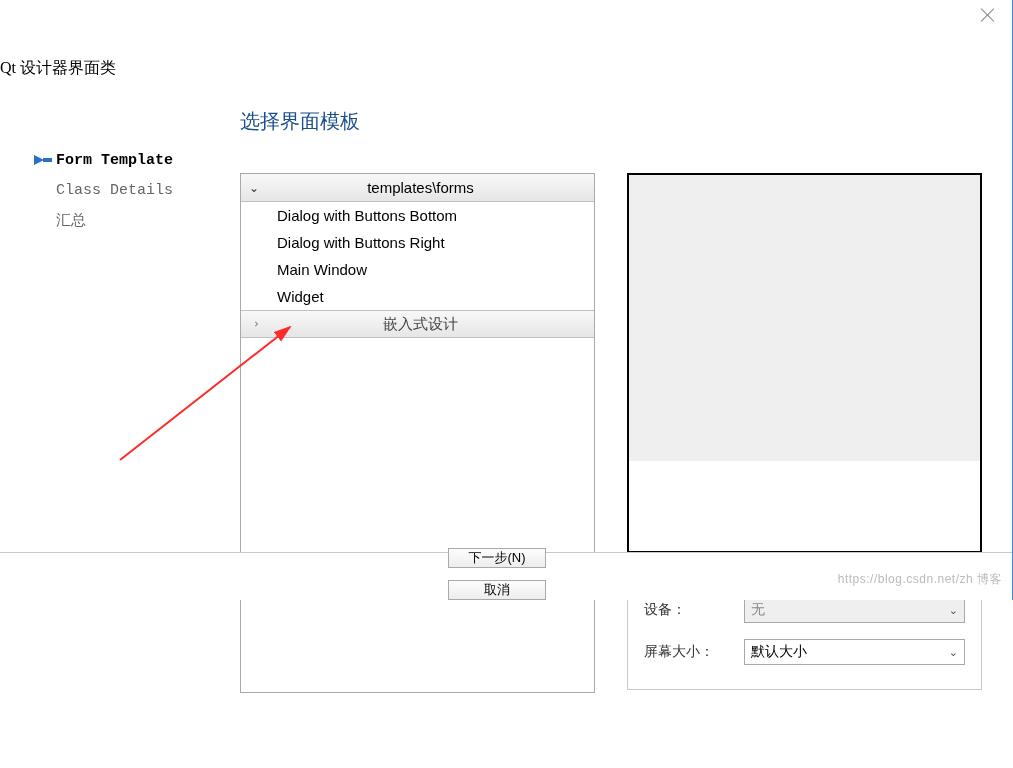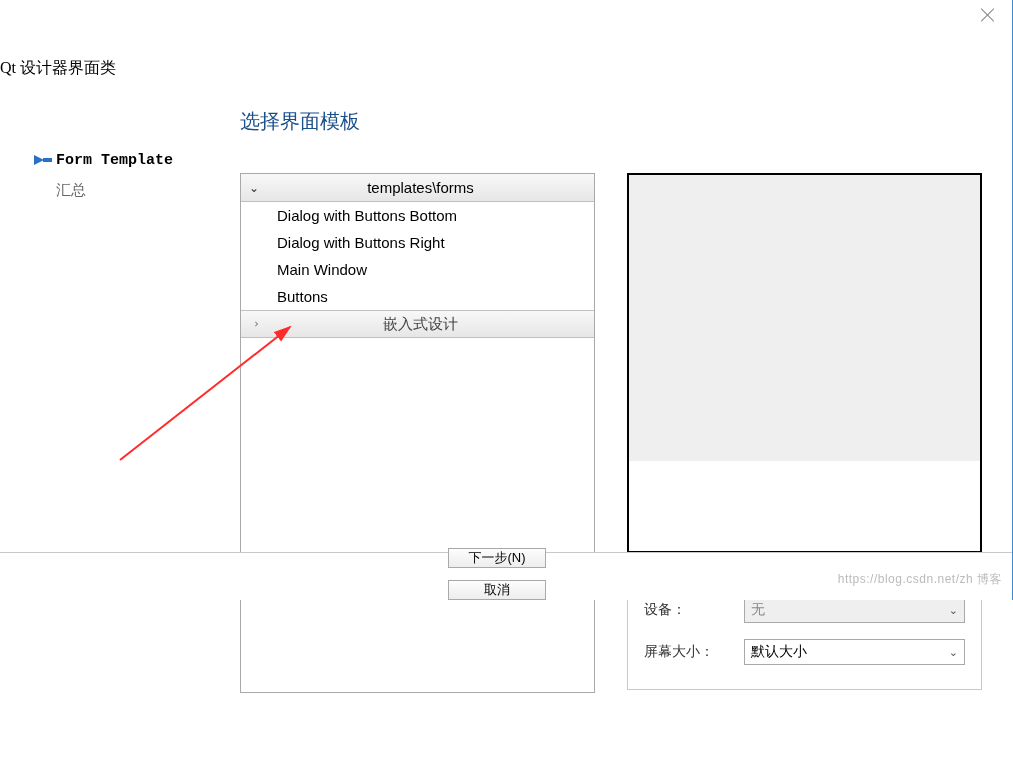--- a/index.html
+++ b/index.html
@@ -223,35 +223,39 @@
       <span class="arrow-right-icon">
         <svg viewBox="0 0 20 14">
             <polygon points="2,2 12,7 2,12" fill="#2a6fc9"></polygon>
             <rect x="11" y="5" width="9" height="4" fill="#2a6fc9"></rect>
           </svg>
       </span>
       <span class="sidebar-item-label">Form Template</span>
     </div>
     <div class="sidebar-item">
       <span class="sidebar-spacer"></span>
+      <span class="sidebar-item-label">Class Details</span>
+    </div>
+    <div class="sidebar-item">
+      <span class="sidebar-spacer"></span>
       <span class="sidebar-item-label">汇总</span>
     </div>
   </div>
 
   <div class="section-title">选择界面模板</div>
 
   <div class="template-tree">
     <div class="tree-header">
       <span class="chevron">⌄</span>
       <span class="tree-header-label">templates\forms</span>
     </div>
     <div class="tree-item">Dialog with Buttons Bottom</div>
     <div class="tree-item">Dialog with Buttons Right</div>
     <div class="tree-item">Main Window</div>
-    <div class="tree-item">Buttons</div>
+    <div class="tree-item">Widget</div>
     <div class="tree-header sub">
       <span class="chevron collapsed">⌄</span>
       <span class="tree-header-label">嵌入式设计</span>
     </div>
   </div>
 
   <div class="preview-panel">
     <div class="bottom-strip"></div>
   </div>
 

